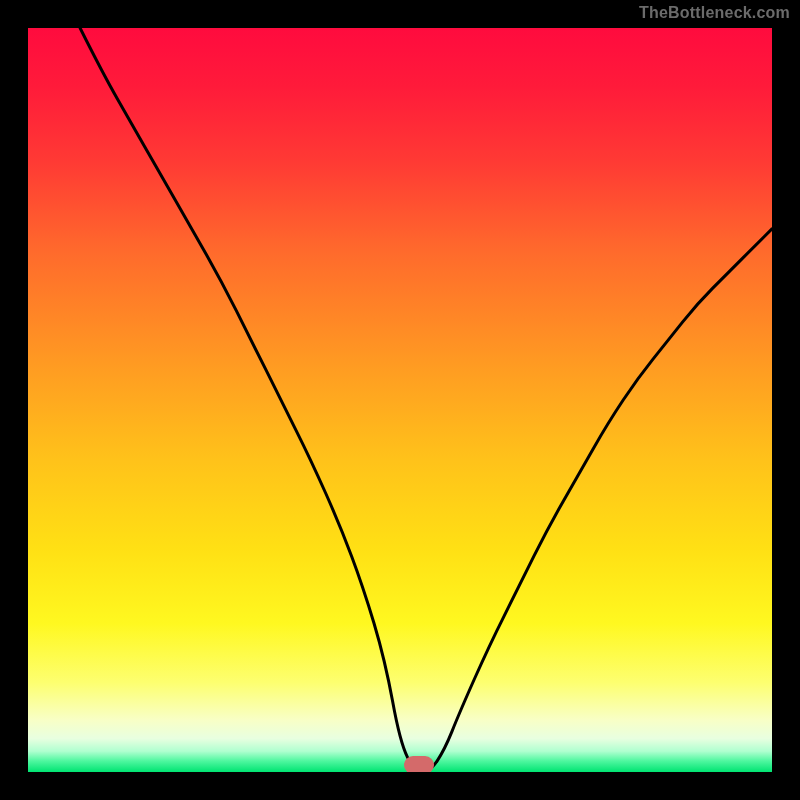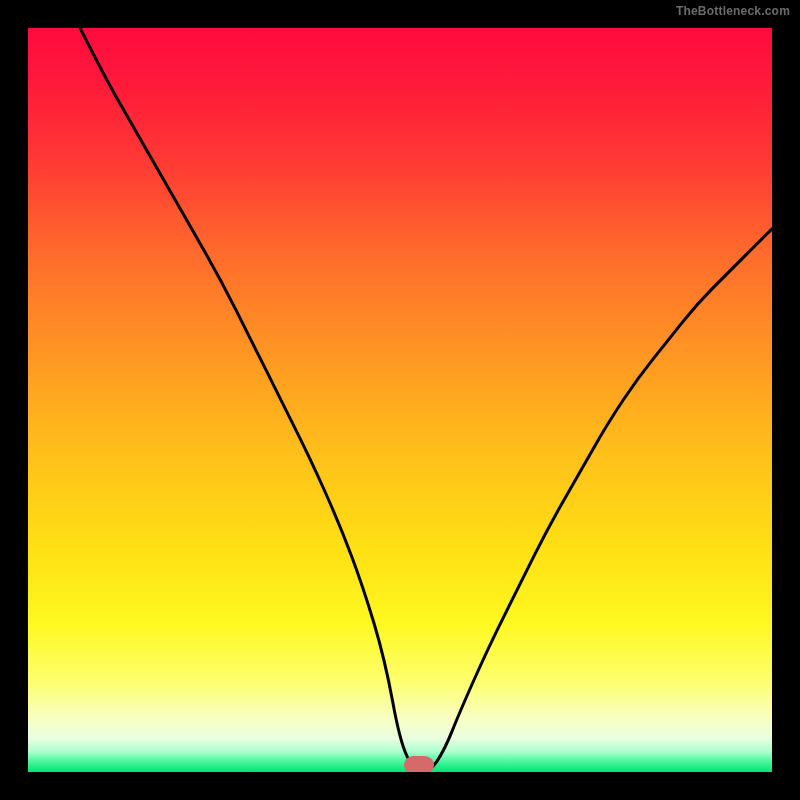--- a/index.html
+++ b/index.html
@@ -43,21 +43,21 @@
   }
   .marker {
     position: absolute;
     border-radius: 9px;
   }
   .watermark {
     position: absolute;
     top: 4px;
     right: 10px;
     font-family: Arial, Helvetica, sans-serif;
-    font-size: 12px;
+    font-size: 16px;
     font-weight: 600;
     color: #6b6b6b;
     letter-spacing: 0.2px;
     user-select: none;
   }
 </style>
 </head>
 <body>
 
 <div class="frame">

